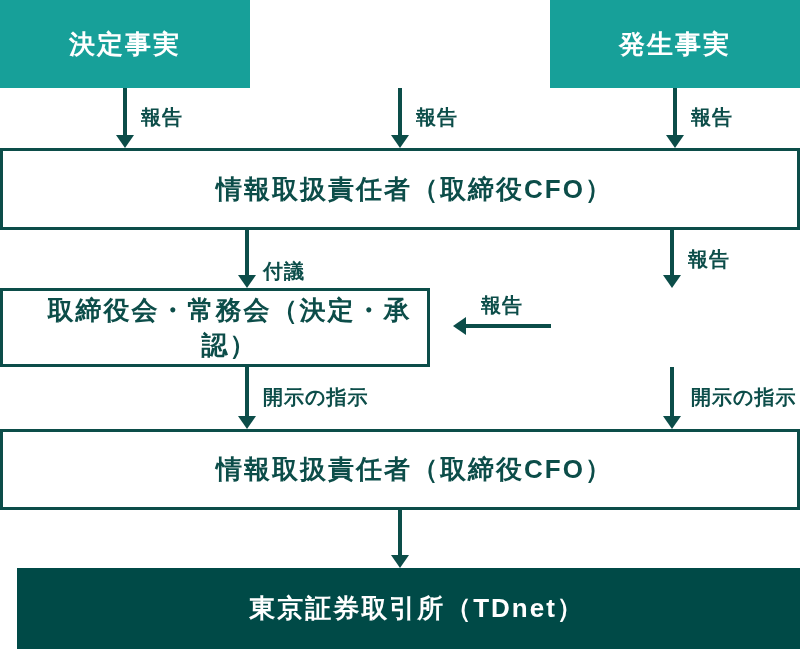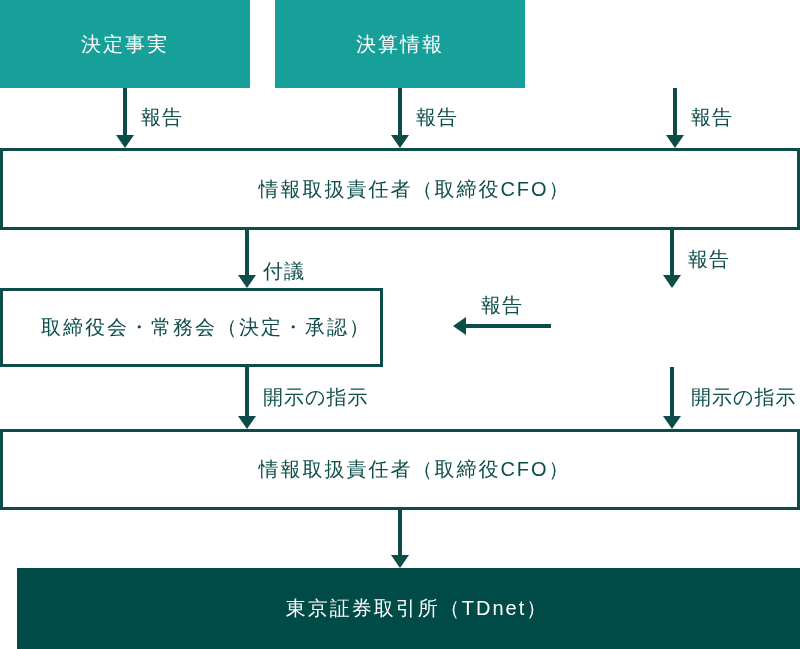--- a/index.html
+++ b/index.html
@@ -1,40 +1,40 @@
 <!DOCTYPE html>
 <html style="--teal: #17A099; --dark_teal: #004A47; --line: #0C4D49; --text_on_teal: #FFFFFF;"><head>
 <meta charset="utf-8">
 <style>
   html,body{margin:0;padding:0;background:#fff;}
   .canvas{
     position:relative;width:800px;height:649px;background:#fff;overflow:hidden;
     font-family:"Liberation Sans","DejaVu Sans",sans-serif;
   }
   .box{position:absolute;display:flex;align-items:center;justify-content:center;box-sizing:border-box;text-align:center;}
-  .box .lbl{font-weight:normal;font-size:20px;letter-spacing:2px;}
+  .box .lbl{font-weight:bold;font-size:26px;letter-spacing:2px;}
   .teal{background:var(--teal,#17A099);color:var(--text_on_teal,#FFFFFF);}
   .outlined{background:#fff;border:3px solid var(--line,#0C4D49);color:var(--line,#0C4D49);padding-left:29px;}
   .darkbox{background:var(--dark_teal,#004A47);color:var(--text_on_teal,#FFFFFF);}
   .shaft-v{position:absolute;width:4px;background:var(--line,#0C4D49);}
   .shaft-h{position:absolute;height:4px;background:var(--line,#0C4D49);}
   .head-down{position:absolute;width:0;height:0;border-left:9px solid transparent;border-right:9px solid transparent;border-top:13px solid var(--line,#0C4D49);}
   .head-left{position:absolute;width:0;height:0;border-top:9px solid transparent;border-bottom:9px solid transparent;border-right:13px solid var(--line,#0C4D49);}
-  .edge-label{position:absolute;font-weight:normal;font-size:20px;letter-spacing:1px;color:var(--line,#0C4D49);white-space:nowrap;}
+  .edge-label{position:absolute;font-weight:bold;font-size:20px;letter-spacing:1px;color:var(--line,#0C4D49);white-space:nowrap;}
 </style>
 </head>
 <body>
 
 <div class="canvas">
 
   <div class="box teal" style="left:0;top:0;width:250px;height:88px;">
     <span class="lbl">決定事実</span>
   </div>
-  <div class="box teal" style="left:275px;top:0;width:250px;height:88px;">
-    <span class="lbl">決算情報</span>
+  <div class="box teal" style="left:550px;top:0;width:250px;height:88px;">
+    <span class="lbl">発生事実</span>
   </div>
 
   <div>
     <div class="shaft-v" style="left:123px;top:88px;height:48px;"></div>
     <div class="head-down" style="left:116px;top:135px;"></div>
   </div>
   <div>
     <div class="shaft-v" style="left:398px;top:88px;height:48px;"></div>
     <div class="head-down" style="left:391px;top:135px;"></div>
   </div>
@@ -54,21 +54,21 @@
     <div class="shaft-v" style="left:245px;top:230px;height:46px;"></div>
     <div class="head-down" style="left:238px;top:275px;"></div>
   </div>
   <div>
     <div class="shaft-v" style="left:670px;top:230px;height:46px;"></div>
     <div class="head-down" style="left:663px;top:275px;"></div>
   </div>
   <div class="edge-label" style="left:263px;top:258px;">付議</div>
   <div class="edge-label" style="left:688px;top:246px;">報告</div>
 
-  <div class="box outlined" style="left:0;top:288px;width:383px;height:79px;">
+  <div class="box outlined" style="left:0;top:288px;width:430px;height:79px;">
     <span class="lbl">取締役会・常務会（決定・承認）</span>
   </div>
 
   <div>
     <div class="shaft-h" style="left:466px;top:324px;width:85px;"></div>
     <div class="head-left" style="left:453px;top:317px;"></div>
   </div>
   <div class="edge-label" style="left:481px;top:292px;">報告</div>
 
   <div>

